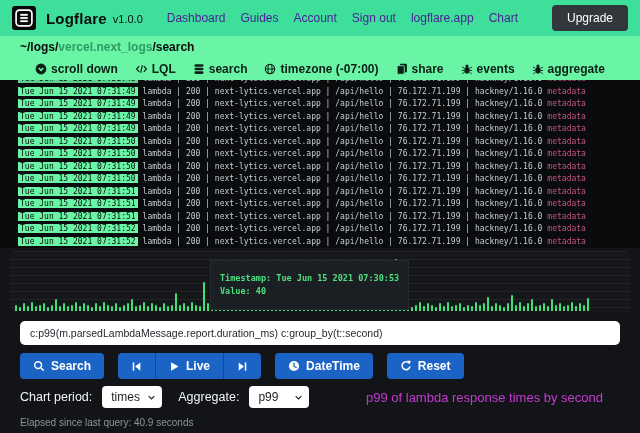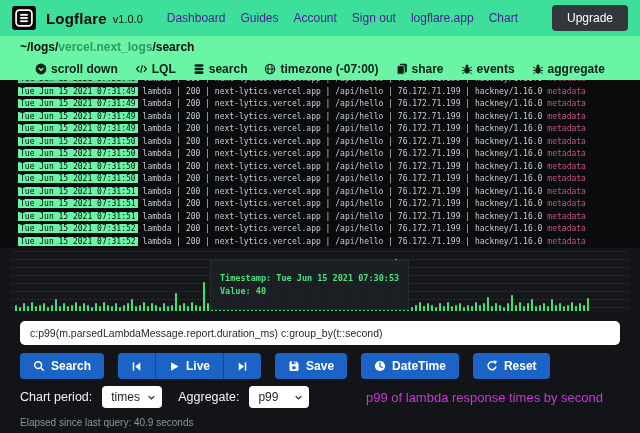--- a/index.html
+++ b/index.html
@@ -406,29 +406,20 @@
     </button>
     <button class="btn">
       <svg width="11" height="11" viewBox="0 0 16 16">
         <rect x="11.3" y="2" width="2.2" height="12" fill="#fff"></rect>
         <path d="M2.5 2 L10 8 L2.5 14 Z" fill="#fff"></path>
       </svg>
     </button>
   </span>
   <button class="btn">
     <svg width="12" height="12" viewBox="0 0 16 16">
-      <path d="M2 3 a1.5 1.5 0 0 1 1.5-1.5 H11 L14 4.5 V13 a1.5 1.5 0 0 1 -1.5 1.5 H3.5 A1.5 1.5 0 0 1 2 13 Z" fill="#fff"></path>
-      <rect x="5" y="1.8" width="5.6" height="3.8" fill="#1b64c5"></rect>
-      <rect x="8.6" y="2.3" width="1.4" height="2.8" fill="#fff"></rect>
-      <circle cx="8" cy="10.3" r="2.4" fill="#1b64c5"></circle>
-    </svg>
-    <span>Save</span>
-  </button>
-  <button class="btn">
-    <svg width="12" height="12" viewBox="0 0 16 16">
       <circle cx="8" cy="8" r="6.8" fill="#fff"></circle>
       <path d="M8 4 V8.3 L11 10" stroke="#1b64c5" stroke-width="1.7" fill="none" stroke-linecap="round"></path>
     </svg>
     <span>DateTime</span>
   </button>
   <button class="btn">
     <svg width="12" height="12" viewBox="0 0 16 16">
       <path d="M12.2 4.2 A5.3 5.3 0 1 0 13.3 8.6" fill="none" stroke="#fff" stroke-width="2"></path>
       <path d="M9.8 0.6 L14.6 1.4 L12.6 5.8 Z" fill="#fff"></path>
     </svg>

